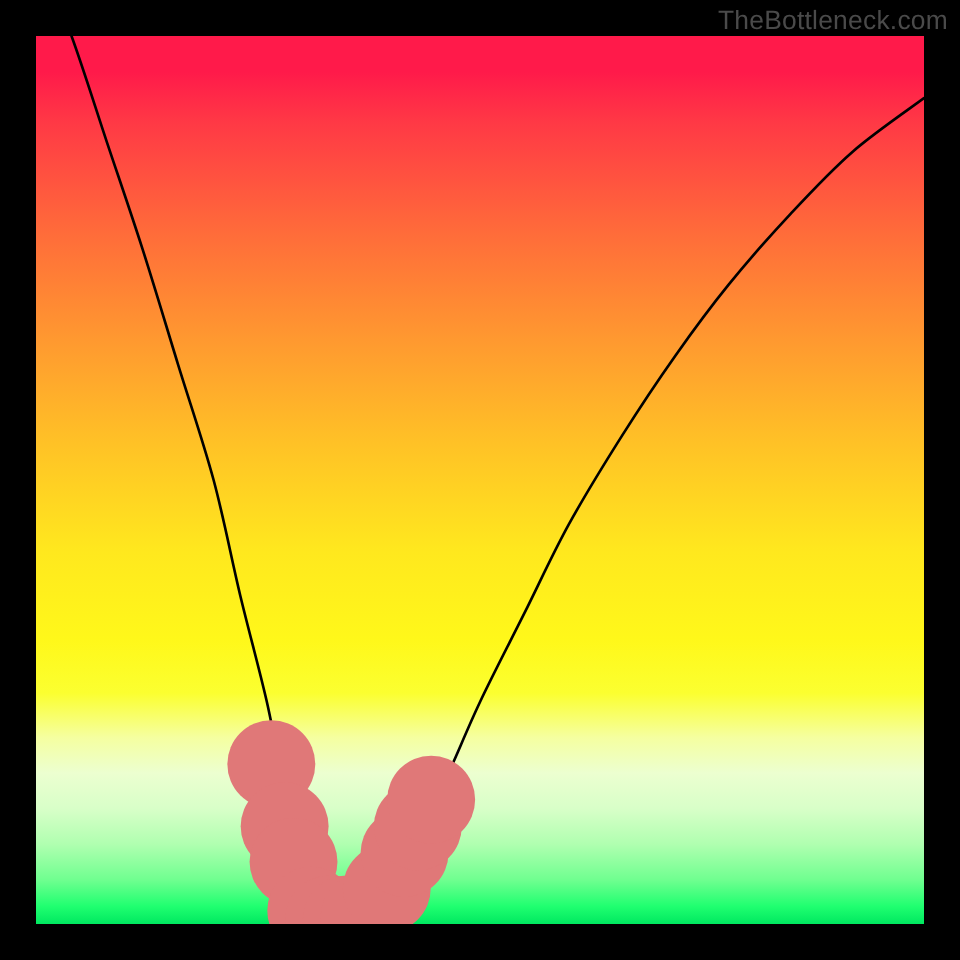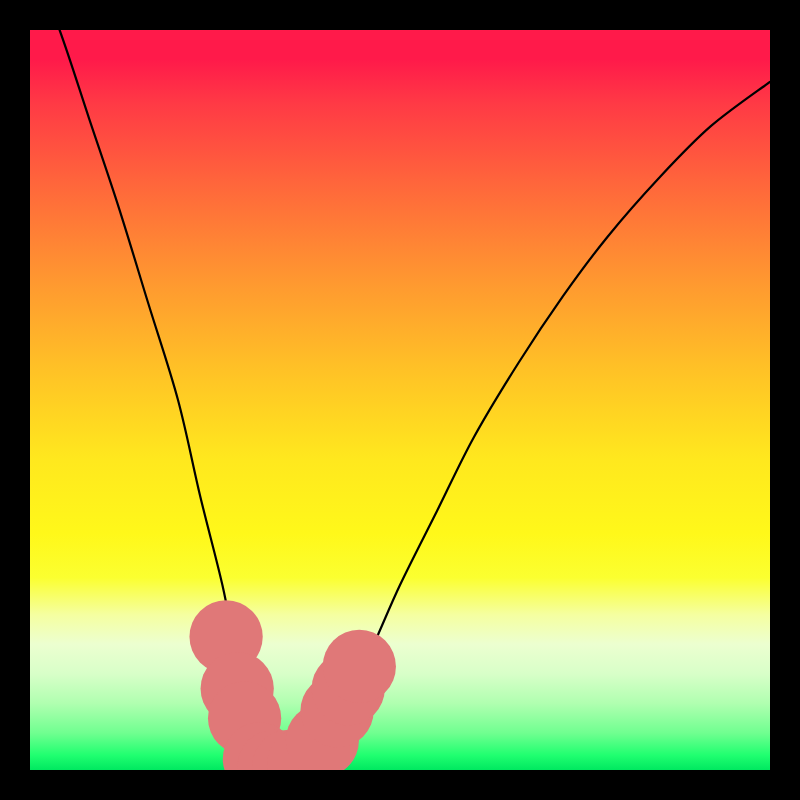--- a/index.html
+++ b/index.html
@@ -66,20 +66,21 @@
     left: 0;
     top: 0;
     width: 100%;
     height: 100%;
   }
 </style>
 </head>
 <body>
 
 <div class="frame">
+  <div class="watermark">TheBottleneck.com</div>
   <div class="plot-area">
     <div class="gradient-bg"></div>
     <svg class="curves" viewBox="0 0 740 740" preserveAspectRatio="none">
       <path id="curve-path" fill="none" stroke="#000" stroke-width="2.2" stroke-linecap="round" d="M 0 -74.00000000000011 C 4.933333333333334 -61.666666666666764, 19.733333333333334 -27.133333333333344, 29.6 0 C 39.46666666666667 27.133333333333344, 49.333333333333336 59.199999999999946, 59.2 88.79999999999995 C 69.06666666666666 118.39999999999996, 78.93333333333334 146.76666666666668, 88.8 177.60000000000002 C 98.66666666666666 208.43333333333337, 108.53333333333333 241.73333333333335, 118.4 273.8 C 128.26666666666668 305.8666666666667, 139.36666666666667 337.93333333333334, 148 370 C 156.63333333333333 402.06666666666666, 162.8 435.3666666666667, 170.20000000000002 466.2 C 177.60000000000002 497.0333333333333, 186.23333333333335 527.8666666666667, 192.4 555 C 198.56666666666666 582.1333333333333, 202.26666666666668 606.8, 207.20000000000002 629 C 212.13333333333335 651.2, 217.06666666666666 672.1666666666667, 222 688.2 C 226.93333333333334 704.2333333333333, 231.86666666666667 716.5666666666667, 236.8 725.2 C 241.73333333333335 733.8333333333334, 246.66666666666669 737.5333333333333, 251.60000000000002 740 C 256.53333333333336 742.4666666666667, 261.46666666666664 742.4666666666667, 266.4 740 C 271.3333333333333 737.5333333333333, 273.79999999999995 735.0666666666667, 281.2 725.2 C 288.6 715.3333333333334, 300.93333333333334 698.0666666666666, 310.8 680.8 C 320.6666666666667 663.5333333333333, 330.53333333333336 642.5666666666667, 340.40000000000003 621.6 C 350.2666666666667 600.6333333333333, 358.9 578.4333333333334, 370 555 C 381.1 531.5666666666666, 394.66666666666674 505.6666666666667, 407.00000000000006 481 C 419.33333333333337 456.3333333333333, 430.43333333333334 431.6666666666667, 444 407 C 457.56666666666666 382.3333333333333, 473.6 356.4333333333333, 488.40000000000003 332.99999999999994 C 503.20000000000005 309.5666666666666, 518 287.3666666666666, 532.8 266.4 C 547.5999999999999 245.43333333333334, 561.1666666666667 226.93333333333337, 577.2 207.20000000000005 C 593.2333333333333 187.46666666666673, 611.7333333333333 166.5, 629 148 C 646.2666666666667 129.5, 662.3000000000001 112.23333333333339, 680.8000000000001 96.20000000000005 C 699.3000000000001 80.1666666666667, 730.1333333333333 59.19999999999997, 740 51.799999999999955"></path>
       <g id="markers-group">
           <circle cx="196.10000000000002" cy="606.8" r="36.63" fill="#e07878"></circle>
           <circle cx="207.20000000000002" cy="658.6" r="36.63" fill="#e07878"></circle>
           <circle cx="214.6" cy="688.2" r="36.63" fill="#e07878"></circle>
           <circle cx="229.4" cy="728.9" r="36.63" fill="#e07878"></circle>
           <circle cx="244.20000000000002" cy="736.3" r="36.63" fill="#e07878"></circle>

